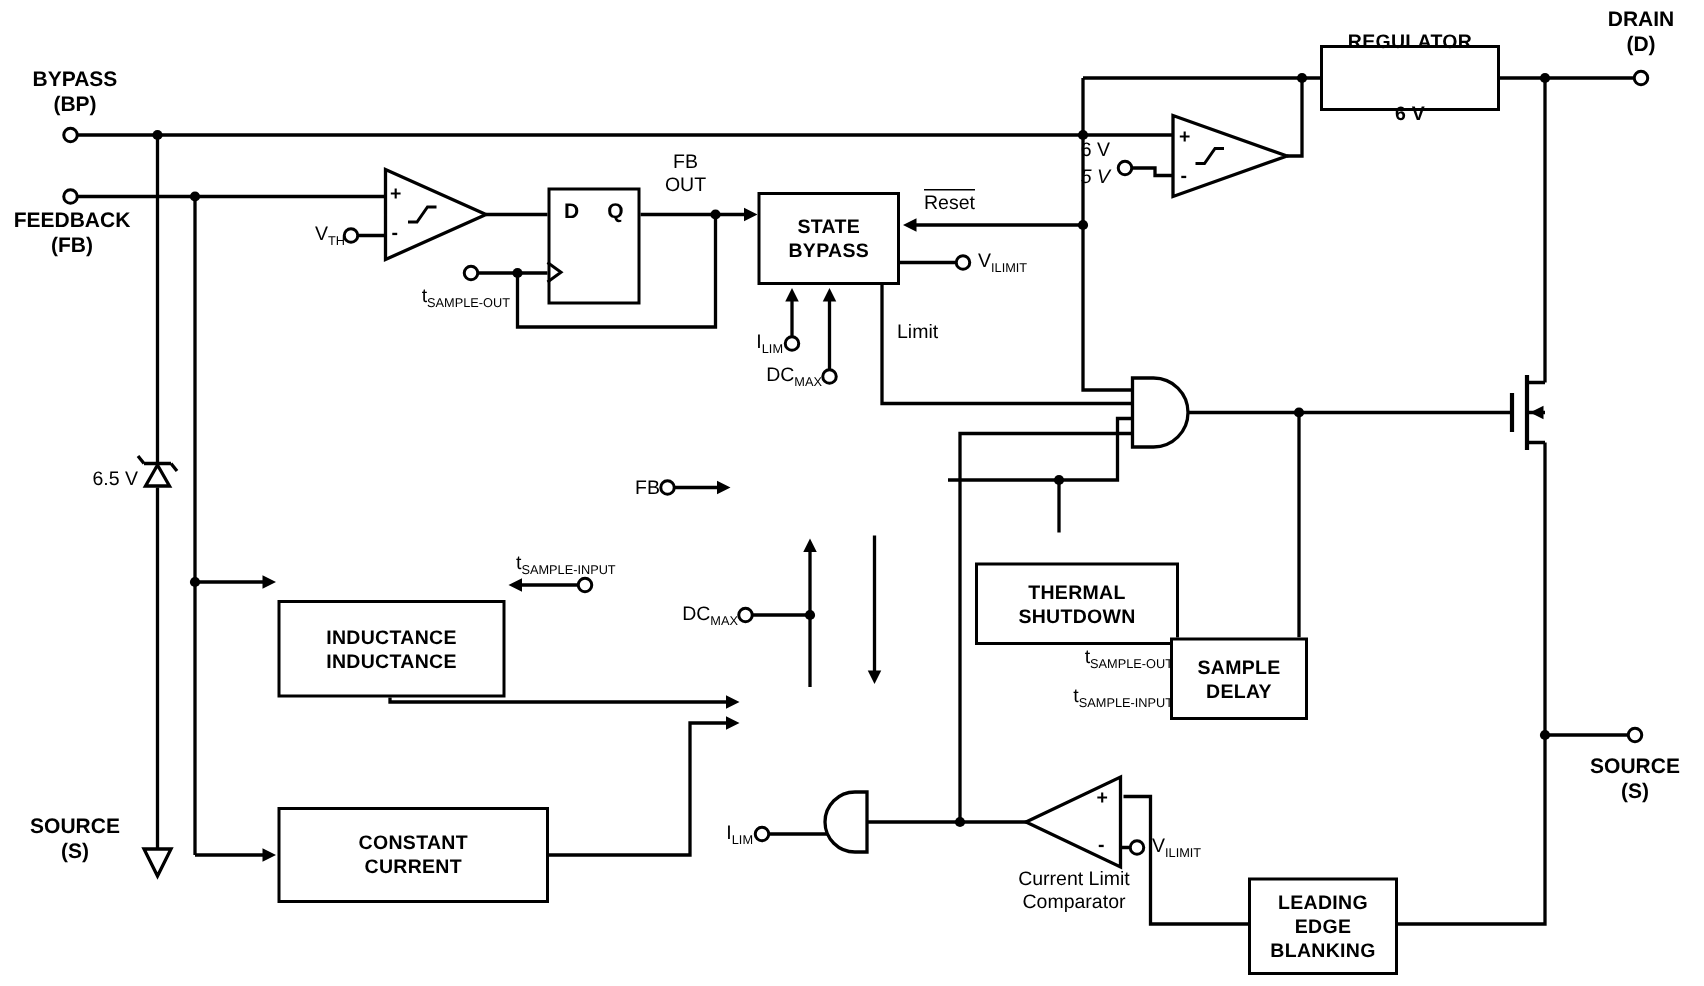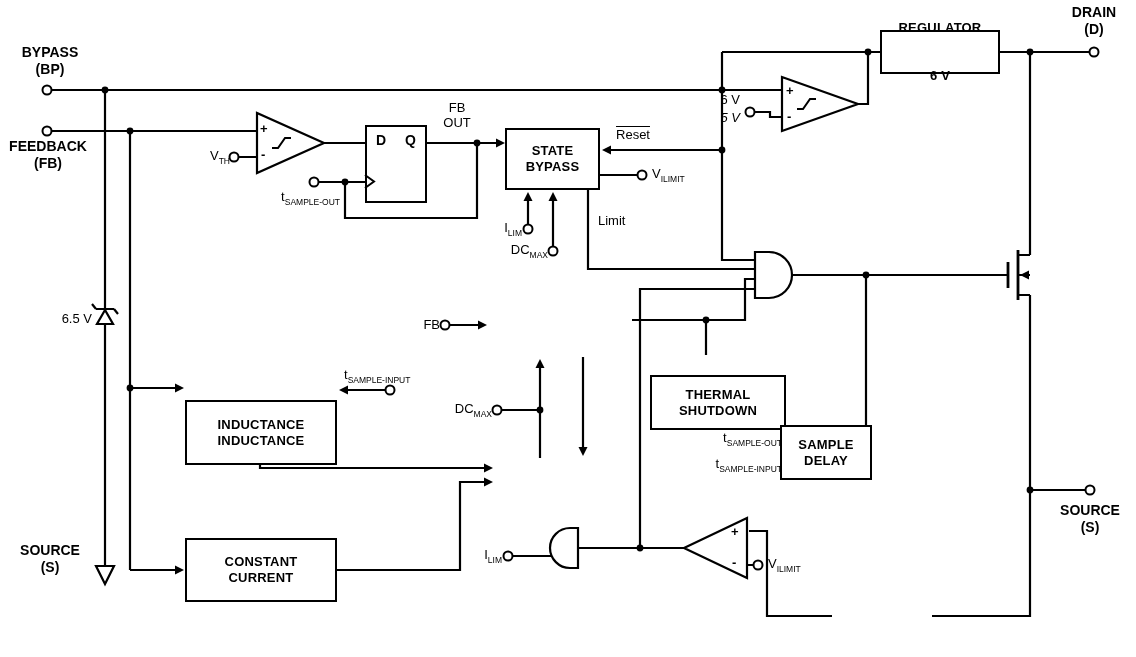--- a/index.html
+++ b/index.html
@@ -191,23 +191,28 @@
       <div>SHUTDOWN</div>
     </div>
   <div class="box" style="left:185px;top:355px;width:152px;height:65px;margin-top:45px;">
     <div>INDUCTANCE</div>
       <div>INDUCTANCE</div>
     </div>
   <div class="box" style="left:780px;top:425px;width:92px;height:55px;">
     <div>SAMPLE</div>
       <div>DELAY</div>
     </div>
-  <div class="box" style="left:185px;top:538px;width:152px;height:64px;">
+  <div class="box" style="left:185px;top:538px;width:181px;height:64px;">
     <div>CONSTANT</div>
       <div>CURRENT</div>
+    </div>
+  <div class="box" style="left:832px;top:585px;width:100px;height:65px;">
+    <div>LEADING</div>
+      <div>EDGE</div>
+      <div>BLANKING</div>
     </div>
 
   <div class="lbl r" style="left:184px;top:148px;width:46px;">
     <span>V</span><sub class="s">TH</sub></div>
   <div class="lbl r" style="left:240px;top:189px;width:100px;">
     <span>t</span><sub class="s">SAMPLE-OUT</sub></div>
   <div class="lbl c two" style="left:428px;top:100px;width:58px;">
     <div>FB</div>
       <div>OUT</div>
     </div>
@@ -229,20 +234,24 @@
     <span>t</span><sub class="s">SAMPLE-OUT</sub></div>
   <div class="lbl r" style="left:690px;top:456px;width:92px;">
     <span>t</span><sub class="s">SAMPLE-INPUT</sub></div>
   <div class="lbl r" style="left:462px;top:547px;width:40px;">
     <span>I</span><sub class="s">LIM</sub></div>
   <div class="lbl" style="left:768px;top:556px;">
     <span>V</span><sub class="s">ILIMIT</sub></div>
   <div class="lbl r" style="left:44px;top:311px;width:48px;">6.5 V</div>
   <div class="lbl r" style="left:700px;top:92px;width:40px;">6 V</div>
   <div class="lbl r" style="left:700px;top:110px;width:40px;font-style:italic;">5 V</div>
+  <div class="lbl c two" style="left:664px;top:578px;width:104px;">
+    <div>Current Limit</div>
+      <div>Comparator</div>
+    </div>
 
   <div class="sign" style="left:260px;top:122px;">+</div>
   <div class="sign" style="left:261px;top:148px;">-</div>
   <div class="sign" style="left:786px;top:84px;">+</div>
   <div class="sign" style="left:787px;top:110px;">-</div>
   <div class="sign" style="left:731px;top:525px;">+</div>
   <div class="sign" style="left:732px;top:556px;">-</div>
 
 </div>
 

